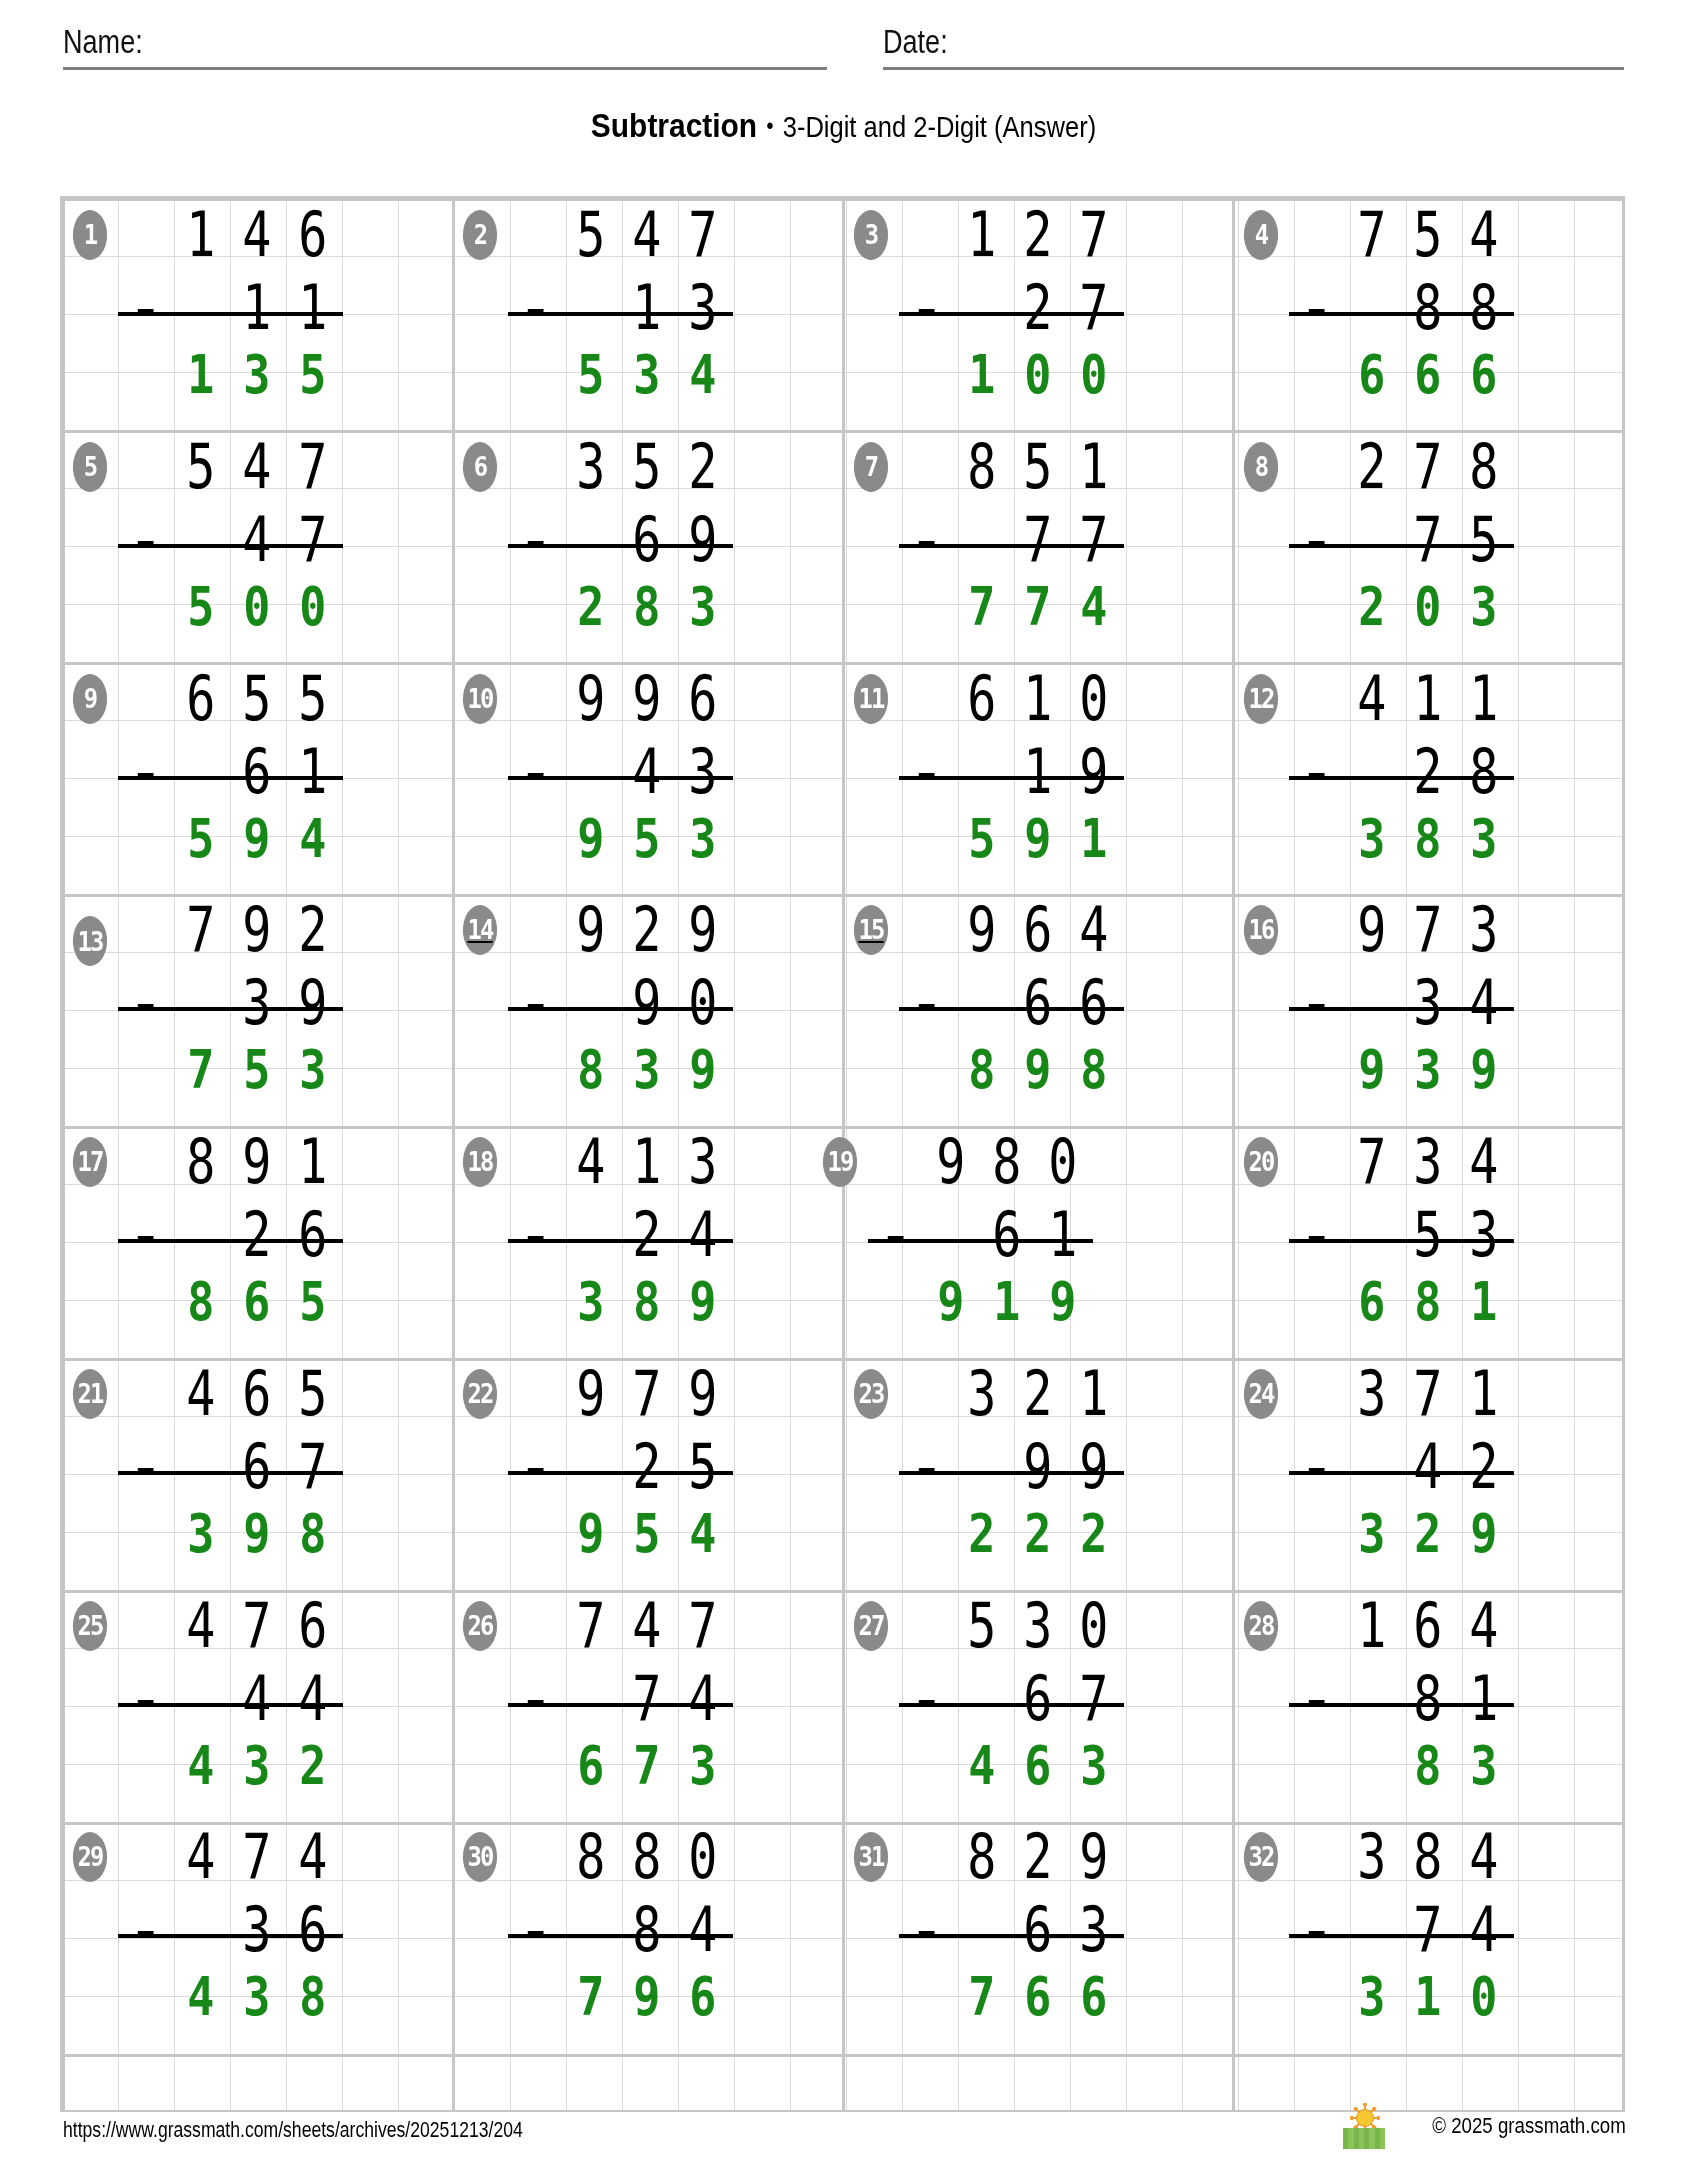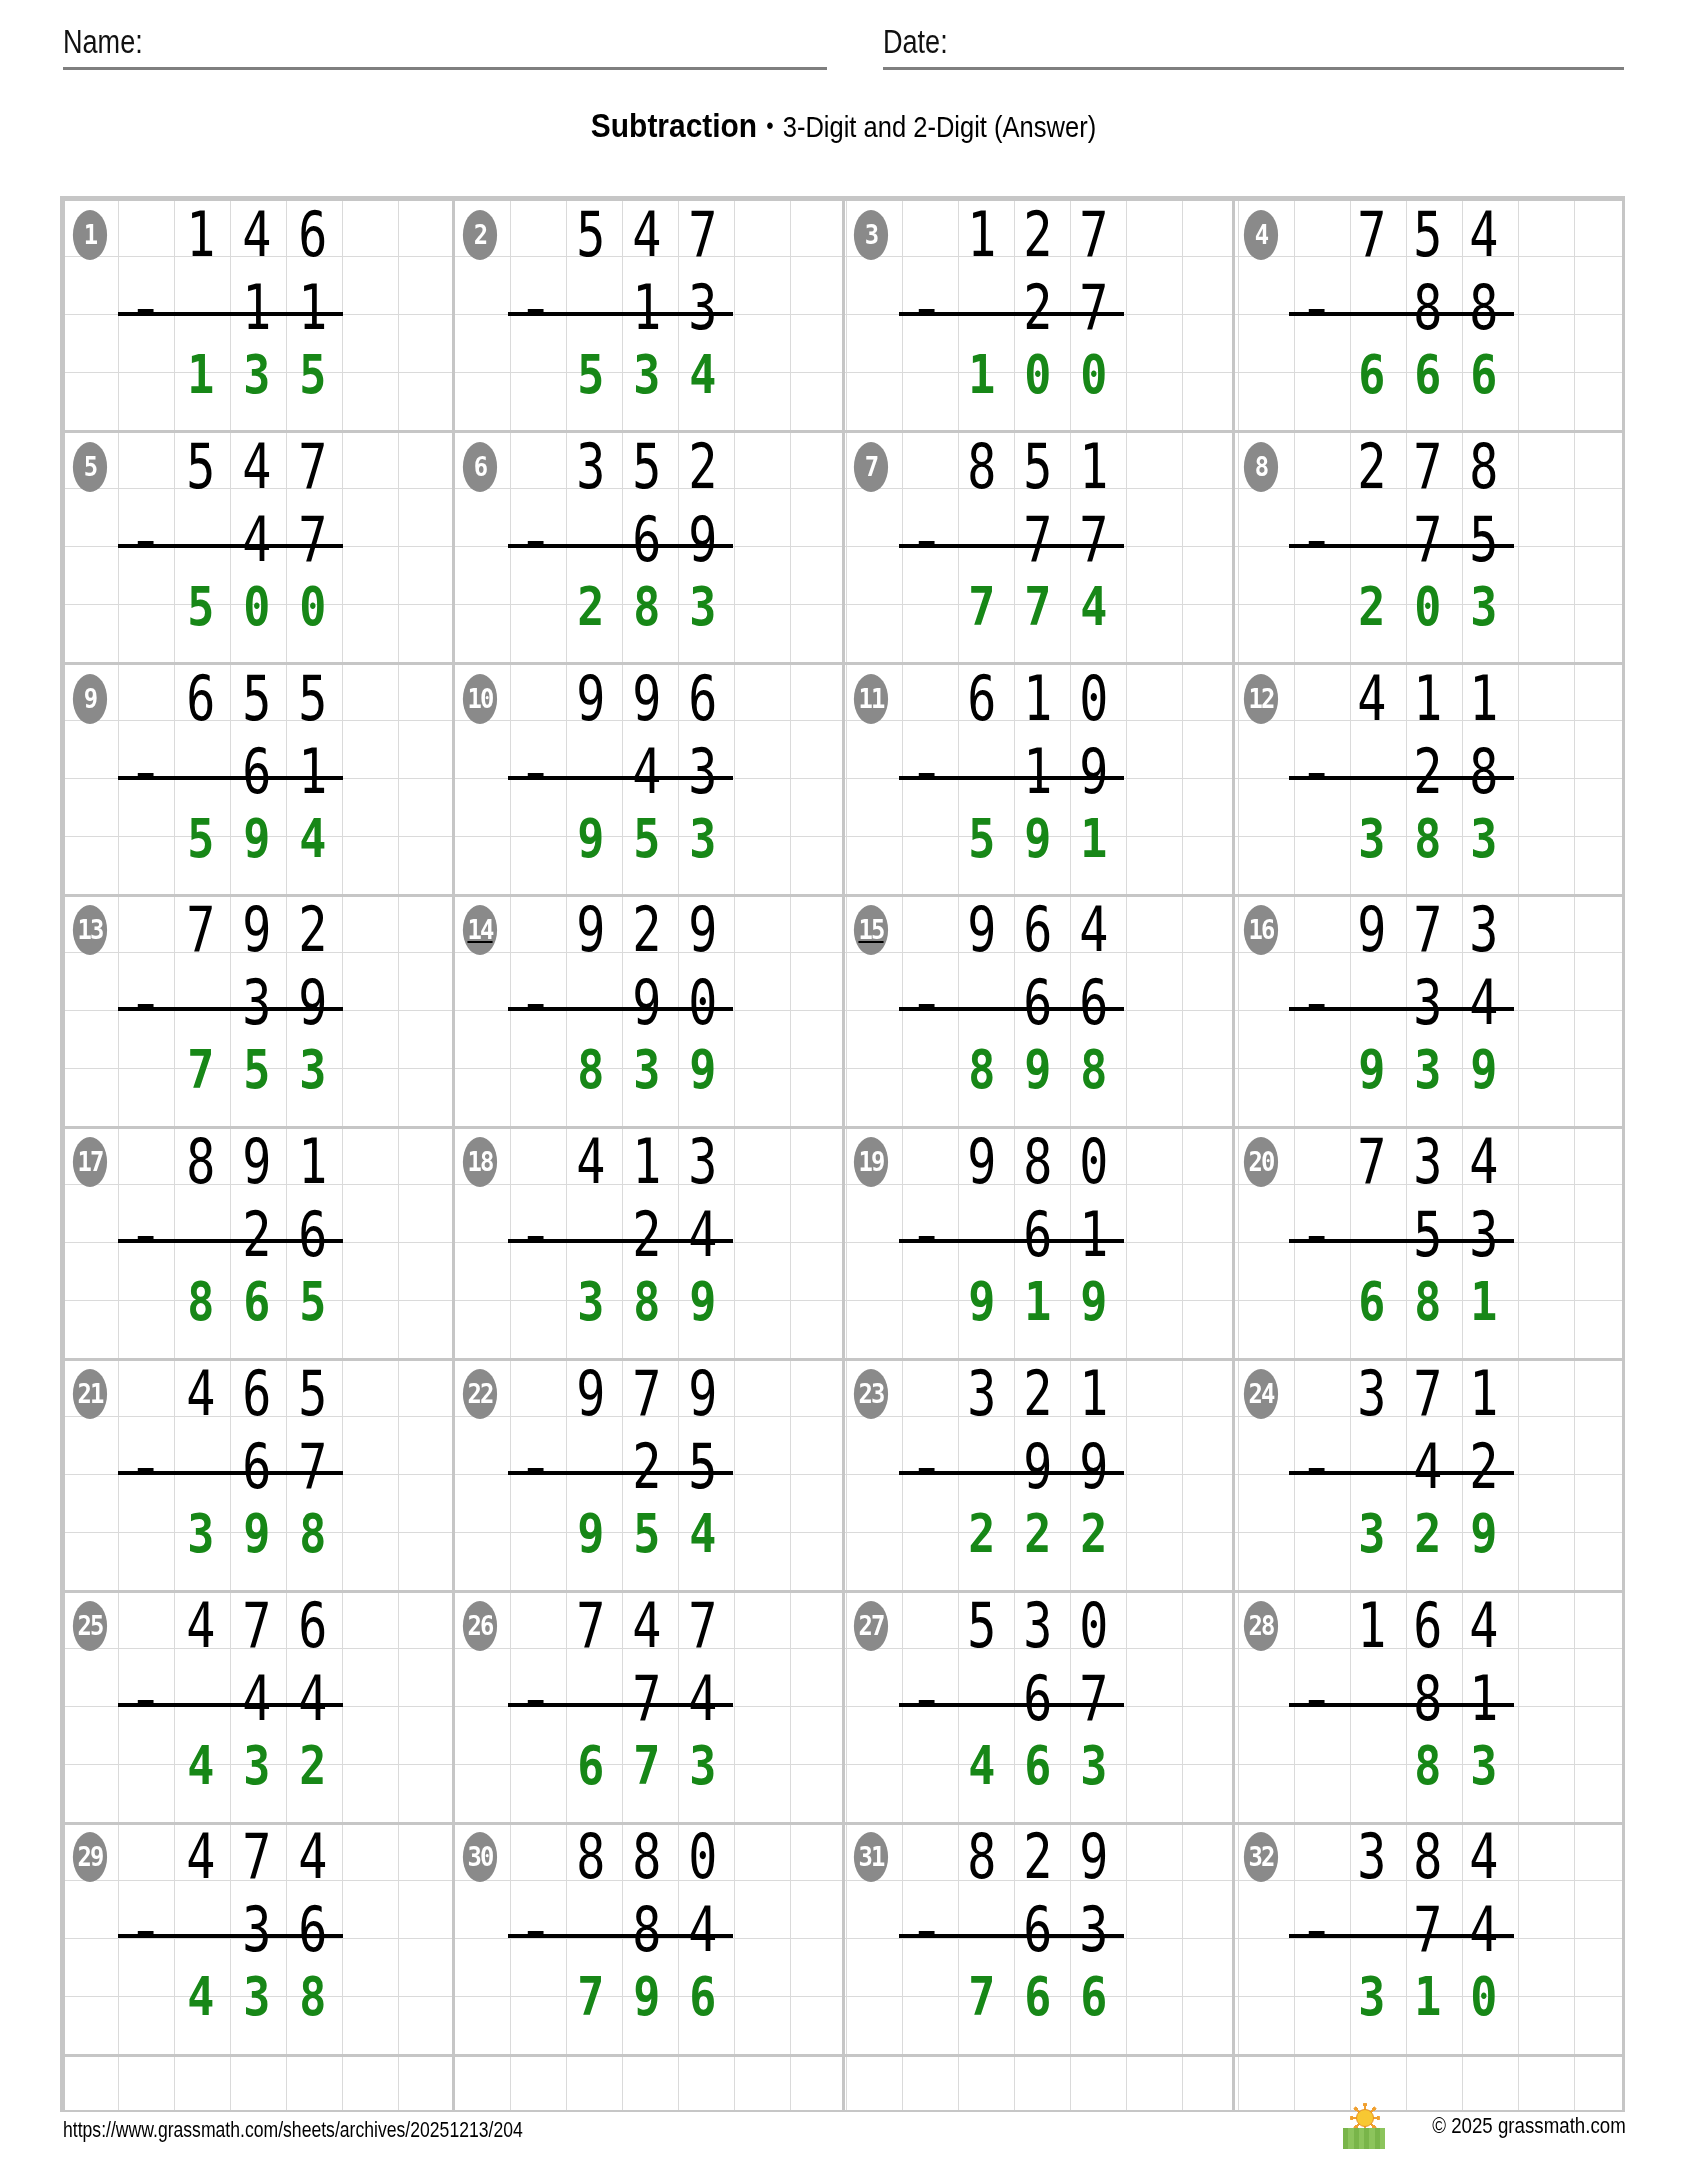--- a/index.html
+++ b/index.html
@@ -252,21 +252,21 @@
         <div class="cell digit" style="grid-area: 1 / 4;">1</div>
         <div class="cell digit" style="grid-area: 1 / 5;">1</div>
         <div class="cell digit" style="grid-area: 2 / 4;">2</div>
         <div class="cell digit" style="grid-area: 2 / 5;">8</div>
         <div class="cell digit answer" style="grid-area: 3 / 3; color: rgb(23, 135, 23);">3</div>
         <div class="cell digit answer" style="grid-area: 3 / 4; color: rgb(23, 135, 23);">8</div>
         <div class="cell digit answer" style="grid-area: 3 / 5; color: rgb(23, 135, 23);">3</div>
         <div class="rule" style="left: 56px; top: 114px; width: 225px;"></div>
       </div>
       <div class="problem" style="left: 0px; top: 695px; width: 390px; height: 232px;">
-        <div class="cell badge-cell" style="grid-area: 1 / 1;">
+        <div class="cell badge-cell" style="grid-area: 1 / 1; align-items: flex-end;">
           <div class="badge" style="background: rgb(138, 138, 138);">13</div>
         </div>
         <div class="cell minus" style="grid-area: 2 / 2;">-</div>
         <div class="cell digit" style="grid-area: 1 / 3;">7</div>
         <div class="cell digit" style="grid-area: 1 / 4;">9</div>
         <div class="cell digit" style="grid-area: 1 / 5;">2</div>
         <div class="cell digit" style="grid-area: 2 / 4;">3</div>
         <div class="cell digit" style="grid-area: 2 / 5;">9</div>
         <div class="cell digit answer" style="grid-area: 3 / 3; color: rgb(23, 135, 23);">7</div>
         <div class="cell digit answer" style="grid-area: 3 / 4; color: rgb(23, 135, 23);">5</div>
@@ -341,21 +341,21 @@
         <div class="cell digit" style="grid-area: 1 / 3;">4</div>
         <div class="cell digit" style="grid-area: 1 / 4;">1</div>
         <div class="cell digit" style="grid-area: 1 / 5;">3</div>
         <div class="cell digit" style="grid-area: 2 / 4;">2</div>
         <div class="cell digit" style="grid-area: 2 / 5;">4</div>
         <div class="cell digit answer" style="grid-area: 3 / 3; color: rgb(23, 135, 23);">3</div>
         <div class="cell digit answer" style="grid-area: 3 / 4; color: rgb(23, 135, 23);">8</div>
         <div class="cell digit answer" style="grid-area: 3 / 5; color: rgb(23, 135, 23);">9</div>
         <div class="rule" style="left: 56px; top: 114px; width: 225px;"></div>
       </div>
-      <div class="problem" style="left: 781px; top: 927px; width: 390px; height: 232px;">
+      <div class="problem" style="left: 750px; top: 927px; width: 390px; height: 232px;">
         <div class="cell badge-cell" style="grid-area: 1 / 1;">
           <div class="badge" style="background: rgb(138, 138, 138);">19</div>
         </div>
         <div class="cell minus" style="grid-area: 2 / 2;">-</div>
         <div class="cell digit" style="grid-area: 1 / 3;">9</div>
         <div class="cell digit" style="grid-area: 1 / 4;">8</div>
         <div class="cell digit" style="grid-area: 1 / 5;">0</div>
         <div class="cell digit" style="grid-area: 2 / 4;">6</div>
         <div class="cell digit" style="grid-area: 2 / 5;">1</div>
         <div class="cell digit answer" style="grid-area: 3 / 3; color: rgb(23, 135, 23);">9</div>

